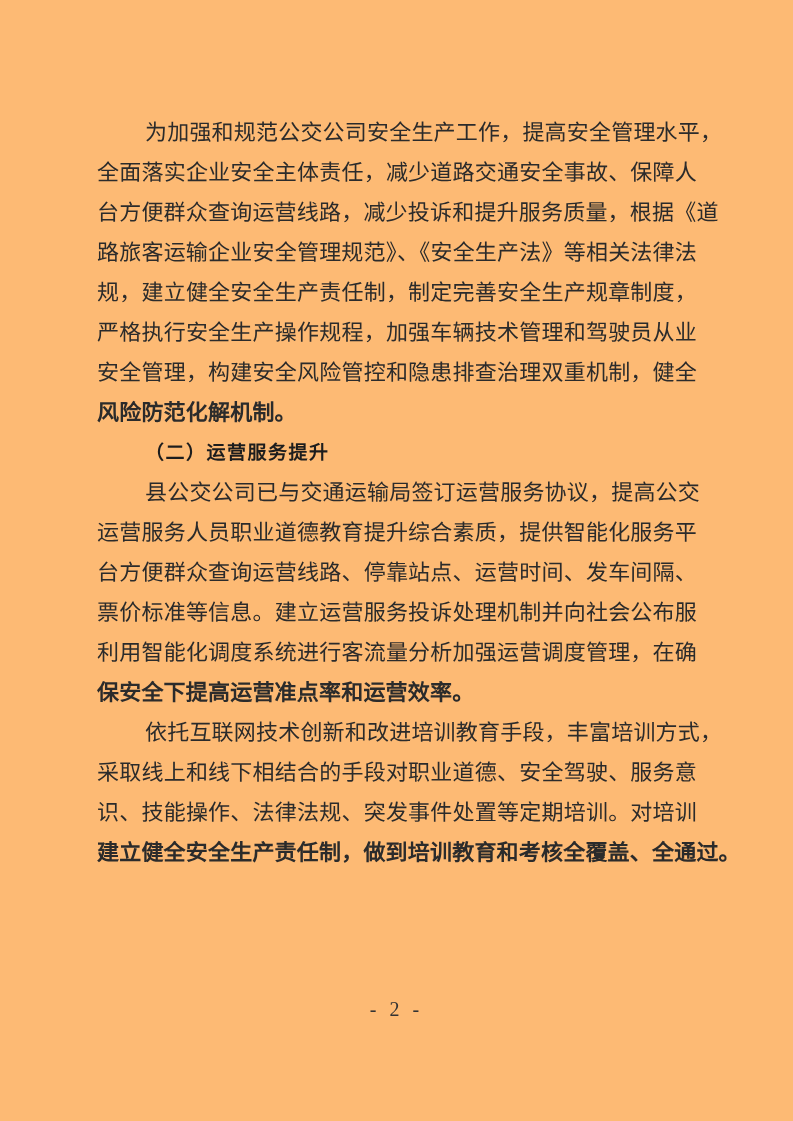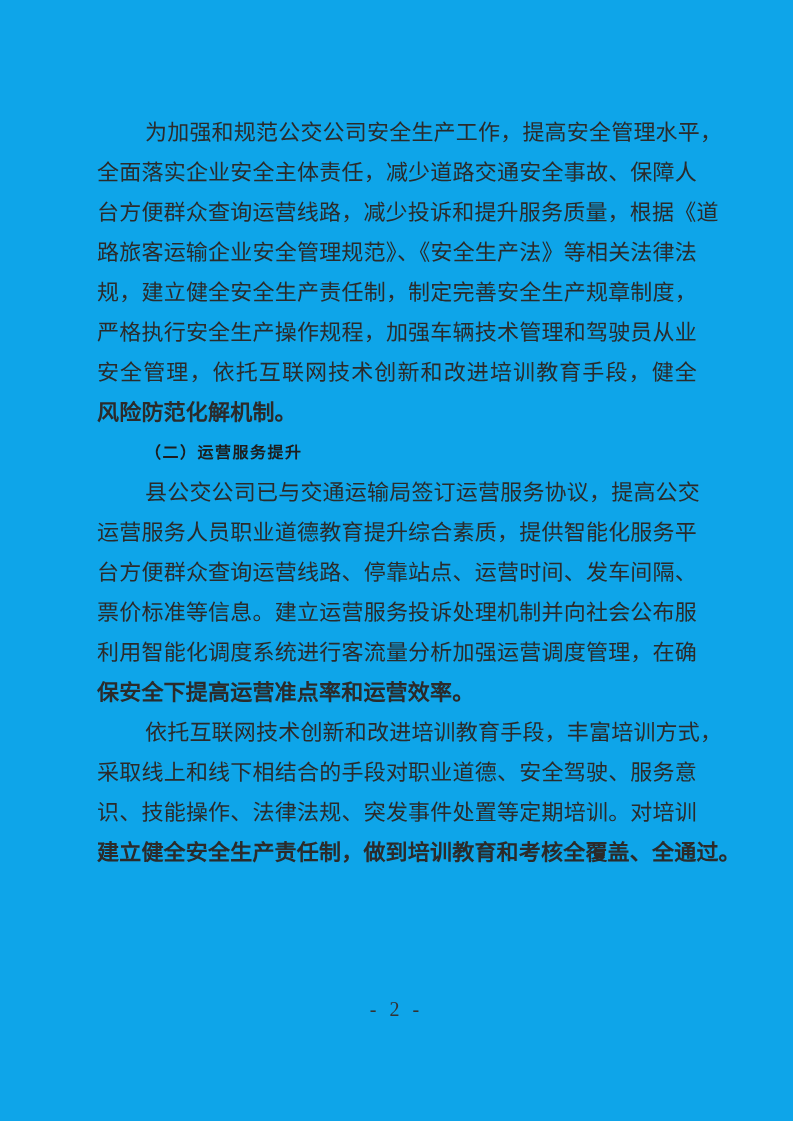--- a/index.html
+++ b/index.html
@@ -5,21 +5,21 @@
 <style>
   html, body {
     margin: 0;
     padding: 0;
     background: #ffffff;
   }
   .page {
     position: relative;
     width: 793px;
     height: 1121px;
-    background: #0ea5e9;
+    background: #fdba74;
     overflow: hidden;
     font-family: "Liberation Serif", "DejaVu Serif", serif;
     color: #2b2b2b;
   }
   .content {
     position: absolute;
     left: 97px;
     top: 113px;
     width: 600px;
   }
@@ -40,21 +40,21 @@
     text-indent: 48px;
   }
   .line.last {
     text-align: left;
     text-align-last: left;
     font-weight: bold;
   }
   .heading {
     height: 40px;
     line-height: 40px;
-    font-size: 16px;
+    font-size: 19px;
     font-weight: 700;
     color: #1d1d1d;
     text-indent: 48px;
     letter-spacing: 1.5px;
     white-space: nowrap;
   }
   .footer {
     position: absolute;
     left: 0;
     top: 998px;
@@ -69,21 +69,21 @@
 <body>
 
 <div class="page">
   <div class="content">
       <div class="line first">为加强和规范公交公司安全生产工作，提高安全管理水平，</div>
       <div class="line">全面落实企业安全主体责任，减少道路交通安全事故、保障人</div>
       <div class="line">台方便群众查询运营线路，减少投诉和提升服务质量，根据《道</div>
       <div class="line">路旅客运输企业安全管理规范》、《安全生产法》等相关法律法</div>
       <div class="line">规，建立健全安全生产责任制，制定完善安全生产规章制度，</div>
       <div class="line">严格执行安全生产操作规程，加强车辆技术管理和驾驶员从业</div>
-      <div class="line">安全管理，依托互联网技术创新和改进培训教育手段，健全</div>
+      <div class="line">安全管理，构建安全风险管控和隐患排查治理双重机制，健全</div>
       <div class="line last">风险防范化解机制。</div>
       <div class="heading">（二）运营服务提升</div>
       <div class="line first">县公交公司已与交通运输局签订运营服务协议，提高公交</div>
       <div class="line">运营服务人员职业道德教育提升综合素质，提供智能化服务平</div>
       <div class="line">台方便群众查询运营线路、停靠站点、运营时间、发车间隔、</div>
       <div class="line">票价标准等信息。建立运营服务投诉处理机制并向社会公布服</div>
       <div class="line">利用智能化调度系统进行客流量分析加强运营调度管理，在确</div>
       <div class="line last">保安全下提高运营准点率和运营效率。</div>
       <div class="line first">依托互联网技术创新和改进培训教育手段，丰富培训方式，</div>
       <div class="line">采取线上和线下相结合的手段对职业道德、安全驾驶、服务意</div>

